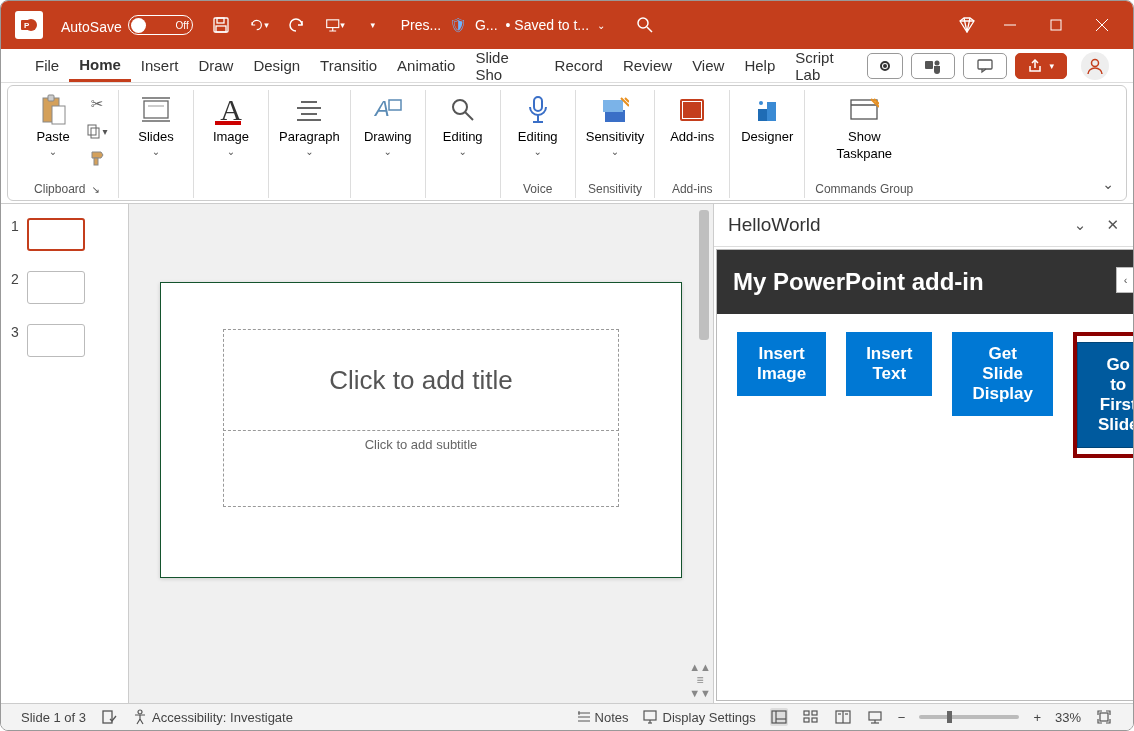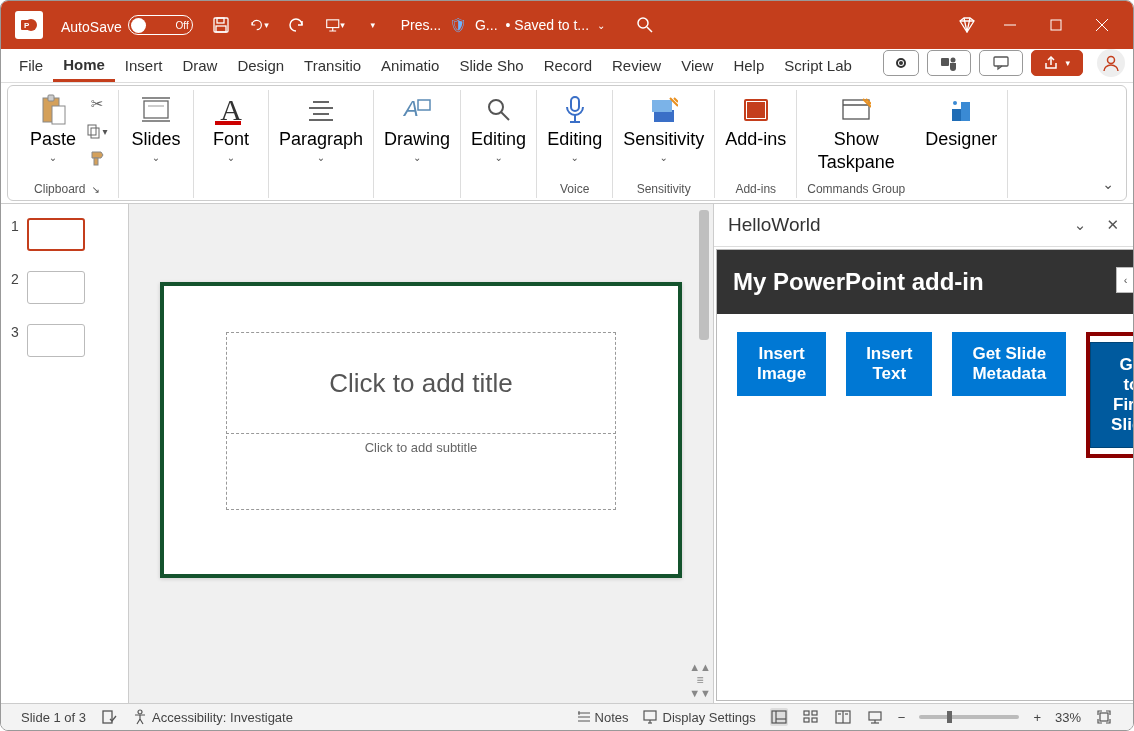--- a/index.html
+++ b/index.html
@@ -14,52 +14,52 @@
 .toggle-txt { font-size: 10px; color: #fff; margin-right:2px;}
 .tb-icons { display: flex; align-items: center; gap: 18px; margin-left: 18px; }
 .tb-ic { width: 20px; height: 20px; color: #fff; display:flex; align-items:center; justify-content:center; }
 .doc-name { margin-left: 18px; font-size: 14px; display: flex; align-items: center; gap: 8px; }
 .shield { color:#6eb5ff; }
 .titlebar-spacer { flex: 1; }
 .win-btn { width: 46px; height: 48px; display: flex; align-items: center; justify-content: center; color: #fff; }
 .diamond { margin-right: 10px; }
 
 
-.tabsrow { height: 34px; background: #fff; display: flex; align-items: flex-start; border-bottom: 1px solid #ddd; padding: 0 8px; }
+.tabsrow { height: 34px; background: #fff; display: flex; align-items: center; border-bottom: 1px solid #ddd; padding: 0 24px; }
 .tab { padding: 0 10px; font-size: 15px; color: #333; height: 100%; display: flex; align-items: center; }
 .tab.active { font-weight: 600; border-bottom: 3px solid #C43E1C; }
 .tabsrow-right { margin-left: auto; display: flex; gap: 8px; align-items:center; }
 .pill { border: 1px solid #999; border-radius: 5px; padding: 3px 12px; font-size: 14px; display:flex; align-items:center; gap:5px; height:26px;}
 .pill.orange { background: #C43E1C; color: #fff; border-color:#C43E1C;}
 .avatar { width: 28px; height: 28px; border-radius: 50%; background: #eee; display:flex; align-items:center; justify-content:center; color:#C43E1C; margin-left:6px;}
 
 
 .ribbon { height: 116px; background: #fff; border: 1px solid #ccc; border-radius: 6px; margin: 2px 6px; display: flex; padding: 4px 8px 2px 8px; position:relative;}
 .group { display: flex; flex-direction: column; align-items: center; border-right: 1px solid #ddd; padding: 3px 10px 0 10px; }
 .group:last-of-type { border-right: none; }
 .group-main { display: flex; align-items: flex-start; gap: 4px; flex:1; }
 .bigbtn { display: flex; flex-direction: column; align-items: center; font-size: 14px; gap:2px; min-width:54px;}
 .bigbtn .icn { width: 36px; height: 34px; display: flex; align-items:center; justify-content:center; font-size:26px; color:#444;}
 .group-label { font-size: 12px; color: #555; margin-top: auto; display:flex; align-items:center; gap:6px; height:18px;}
 .clip-col { display:flex; flex-direction:column; gap:5px; margin-left:2px;}
 .clip-sm { width:22px; height:22px; display:flex; align-items:center; justify-content:center; color:#666; font-size:15px;}
-.sublabel { font-size:18px; }
+.sublabel { font-size:13px; }
 .chev { font-size:10px; color:#555;}
 .ribbon-chev { position:absolute; right:12px; bottom:8px; font-size:14px; color:#555;}
 
 
 .main { flex: 1; display: flex; background: #f0f0f0; overflow:hidden; border-top:1px solid #ccc;}
 .thumbs { width: 128px; background: #fff; border-right: 1px solid #ccc; padding: 14px 10px; display: flex; flex-direction: column; gap: 20px; }
 .thumb-row { display: flex; gap: 8px; align-items:flex-start;}
 .thumb-num { font-size: 14px; color: #444; }
 .thumb { width: 58px; height: 33px; background: #fff; border: 1px solid #bbb; border-radius: 3px; }
 .thumb.sel { border: 2.5px solid #C43E1C; }
 
 .canvas-area { flex: 1; position: relative; background: #f0f0f0; display:flex; justify-content:center; padding-top:78px;}
-.slide { width: 522px; height: 296px; background: #fff; border: 4px solid #14532d; box-shadow: 0 1px 4px rgba(0,0,0,0.15); padding: 46px 62px; }
+.slide { width: 522px; height: 296px; background: #fff; border: 1px solid #14532d; box-shadow: 0 1px 4px rgba(0,0,0,0.15); padding: 46px 62px; }
 .title-ph { border: 1px dashed #999; height: 102px; display: flex; align-items: center; justify-content: center; font-size: 26px; color: #555; margin-bottom:2px;}
 .sub-ph { border: 1px dashed #999; border-top:none; height: 74px; display: flex; align-items: flex-start; justify-content: center; font-size: 13px; color: #666; padding-top:4px;}
 .vscroll { position:absolute; right:0; top:0; width:16px; height:100%; background:#f0f0f0; }
 .vscroll-thumb { position:absolute; top:6px; left:2px; width:10px; height:130px; background:#bfbfbf; border-radius:3px;}
 .nav-arrows { position:absolute; bottom:4px; right:2px; display:flex; flex-direction:column; gap:0; color:#888; font-size:11px; align-items:center;}
 
 
 .taskpane { width: 420px; background: #fff; border-left: 1px solid #ccc; display: flex; flex-direction: column; }
 .tp-head { height: 42px; display: flex; align-items: center; padding: 0 14px; font-size: 19px; color: #333; }
 .tp-head-icons { margin-left:auto; display:flex; gap:20px; color:#555; font-size:15px;}
@@ -270,21 +270,21 @@
           </svg>
         </div>
       <span class="sublabel">Slides</span>
         <span class="chev">⌄</span>
     </div>
     <div class="group-label"></div>
   </div>
   <div class="group">
     <div class="bigbtn">
       <div class="icn" style="font-family:serif;font-size:30px;color:#333;position:relative;">A<div style="position:absolute;bottom:2px;left:2px;width:26px;height:4px;background:#c00;"></div></div>
-      <span class="sublabel">Font</span>
+      <span class="sublabel">Image</span>
         <span class="chev">⌄</span>
     </div>
     <div class="group-label"></div>
   </div>
   <div class="group">
     <div class="bigbtn">
       <div class="icn">
           <svg width="28" height="24" viewBox="0 0 28 24" stroke="#666" stroke-width="2">
             <line x1="6" y1="4" x2="22" y2="4"></line>
             <line x1="2" y1="10" x2="26" y2="10"></line>
@@ -360,47 +360,47 @@
             <rect x="6" y="6" width="7" height="6" fill="#C43E1C"></rect>
             <rect x="15" y="6" width="7" height="6" fill="#C43E1C"></rect>
             <rect x="6" y="14" width="7" height="6" fill="#C43E1C"></rect>
             <rect x="15" y="14" width="7" height="6" fill="#C43E1C"></rect>
           </svg>
         </div>
       <span class="sublabel">Add-ins</span>
     </div>
     <div class="group-label">Add-ins</div>
   </div>
+  <div class="group">
+    <div class="bigbtn">
+      <div class="icn">
+          <svg width="28" height="28" viewBox="0 0 28 28">
+            <rect x="5" y="13" width="9" height="12" fill="#1f6cb5"></rect>
+            <rect x="14" y="6" width="9" height="19" fill="#3a8ad4"></rect>
+            <circle cx="8" cy="7" r="2" fill="#3a8ad4"></circle>
+          </svg>
+        </div>
+      <span class="sublabel">Designer</span>
+    </div>
+    <div class="group-label"></div>
+  </div>
   <div class="group" style="border-right:none;">
     <div class="bigbtn">
       <div class="icn">
           <svg width="30" height="26" viewBox="0 0 30 26" fill="none" stroke="#555" stroke-width="1.3">
             <rect x="2" y="3" width="26" height="19"></rect>
             <line x1="2" y1="8" x2="28" y2="8"></line>
             <path d="M22 2 L30 10" stroke="#e89020" stroke-width="2"></path>
             <path d="M25 2 L30 7" stroke="#e89020" stroke-width="2"></path>
           </svg>
         </div>
       <span class="sublabel">Show</span>
       <span class="sublabel">Taskpane</span>
     </div>
     <div class="group-label">Commands Group</div>
-  </div>
-  <div class="group">
-    <div class="bigbtn">
-      <div class="icn">
-          <svg width="28" height="28" viewBox="0 0 28 28">
-            <rect x="5" y="13" width="9" height="12" fill="#1f6cb5"></rect>
-            <rect x="14" y="6" width="9" height="19" fill="#3a8ad4"></rect>
-            <circle cx="8" cy="7" r="2" fill="#3a8ad4"></circle>
-          </svg>
-        </div>
-      <span class="sublabel">Designer</span>
-    </div>
-    <div class="group-label"></div>
   </div>
   <div class="ribbon-chev">⌄</div>
 </div>
 
 <div class="main">
   <div class="thumbs">
     <div class="thumb-row">
         <span class="thumb-num">1</span>
         <div class="thumb sel"></div>
       </div>
@@ -435,21 +435,21 @@
         <span>✕</span>
       </div>
     </div>
     <div class="tp-body">
       <div class="tp-inner">
         <div class="tp-banner">My PowerPoint add-in</div>
         <div class="side-tab">‹</div>
         <div class="tp-buttons">
           <button class="tp-btn">Insert Image</button>
           <button class="tp-btn">Insert Text</button>
-          <button class="tp-btn">Get Slide Metadata</button>
+          <button class="tp-btn">Get Slide Display</button>
           <div class="highlight-box">
             <button class="tp-btn">Go to First Slide</button>
           </div>
         </div>
       </div>
       <div class="tp-scroll">
           <div class="tp-scroll-thumb"></div>
         </div>
     </div>
   </div>

